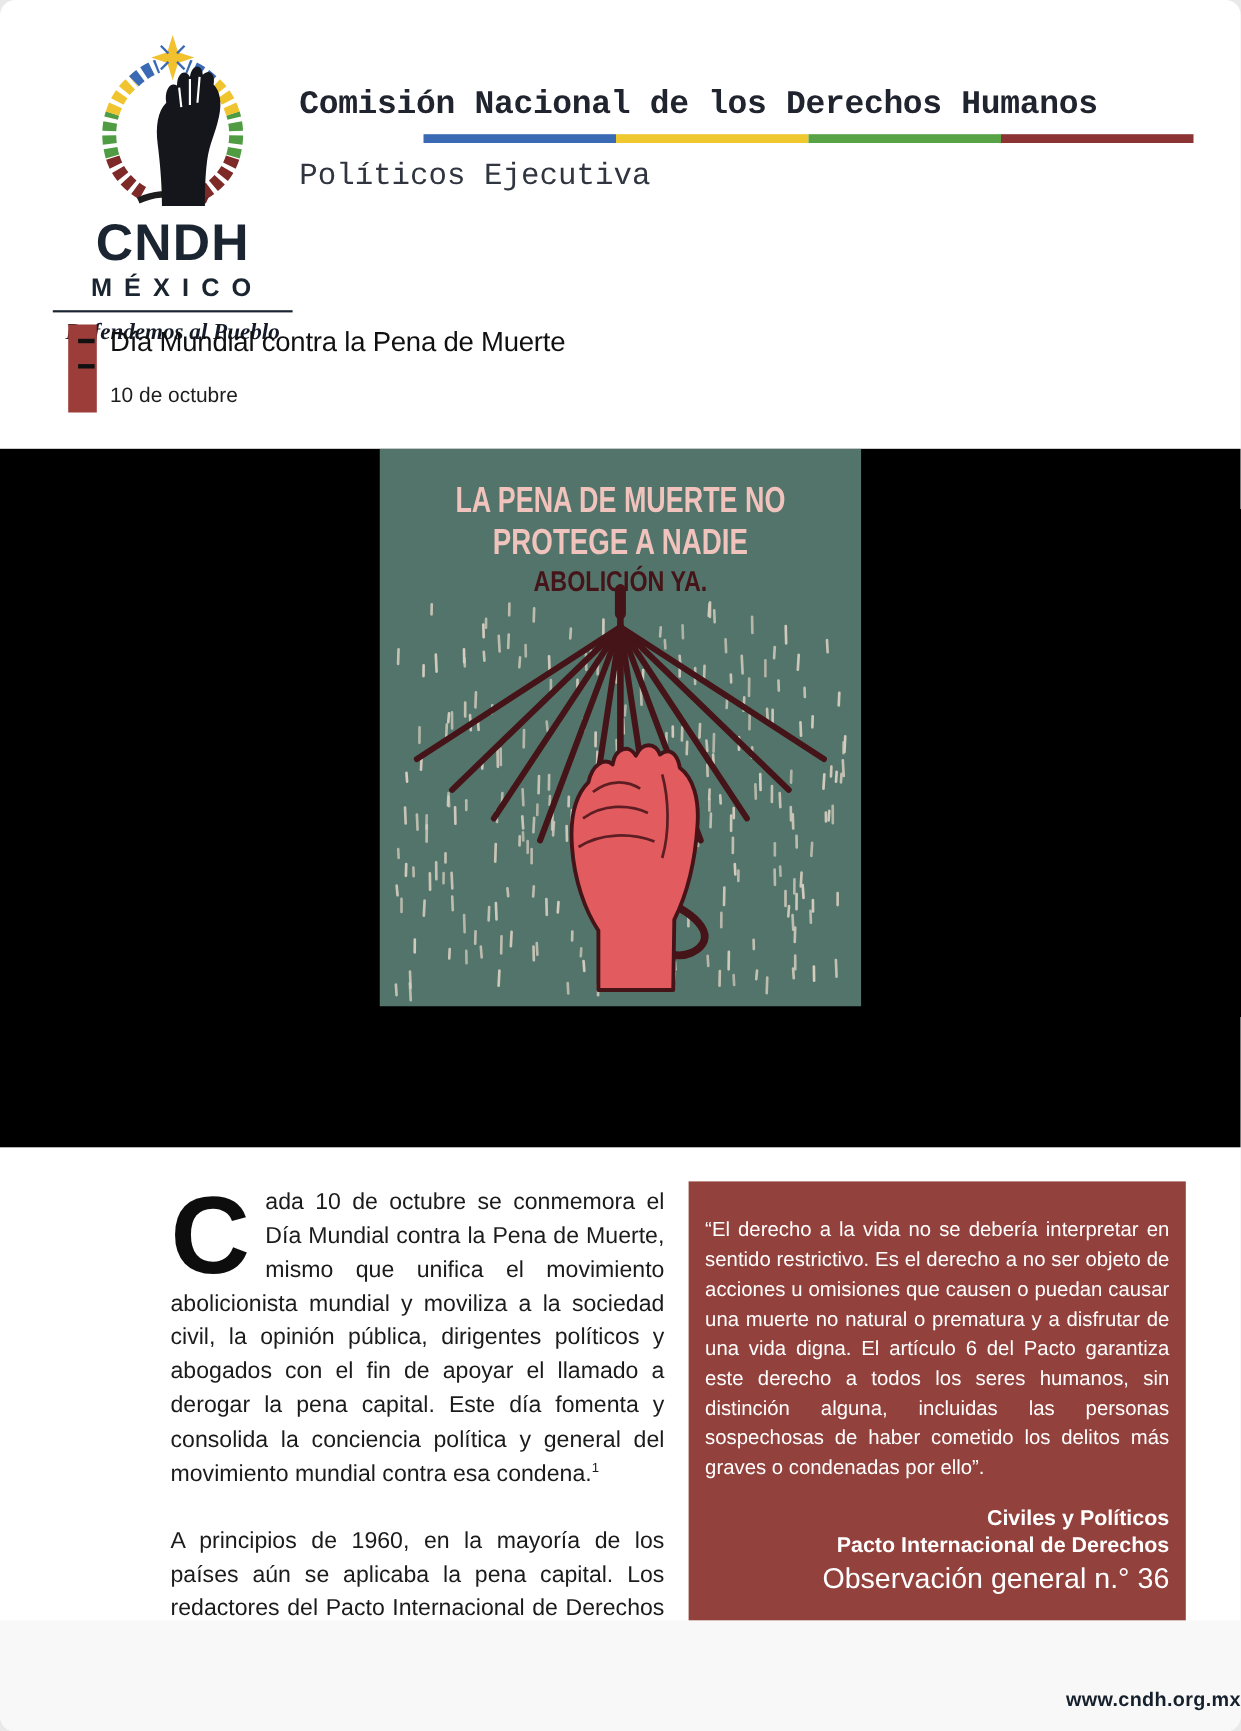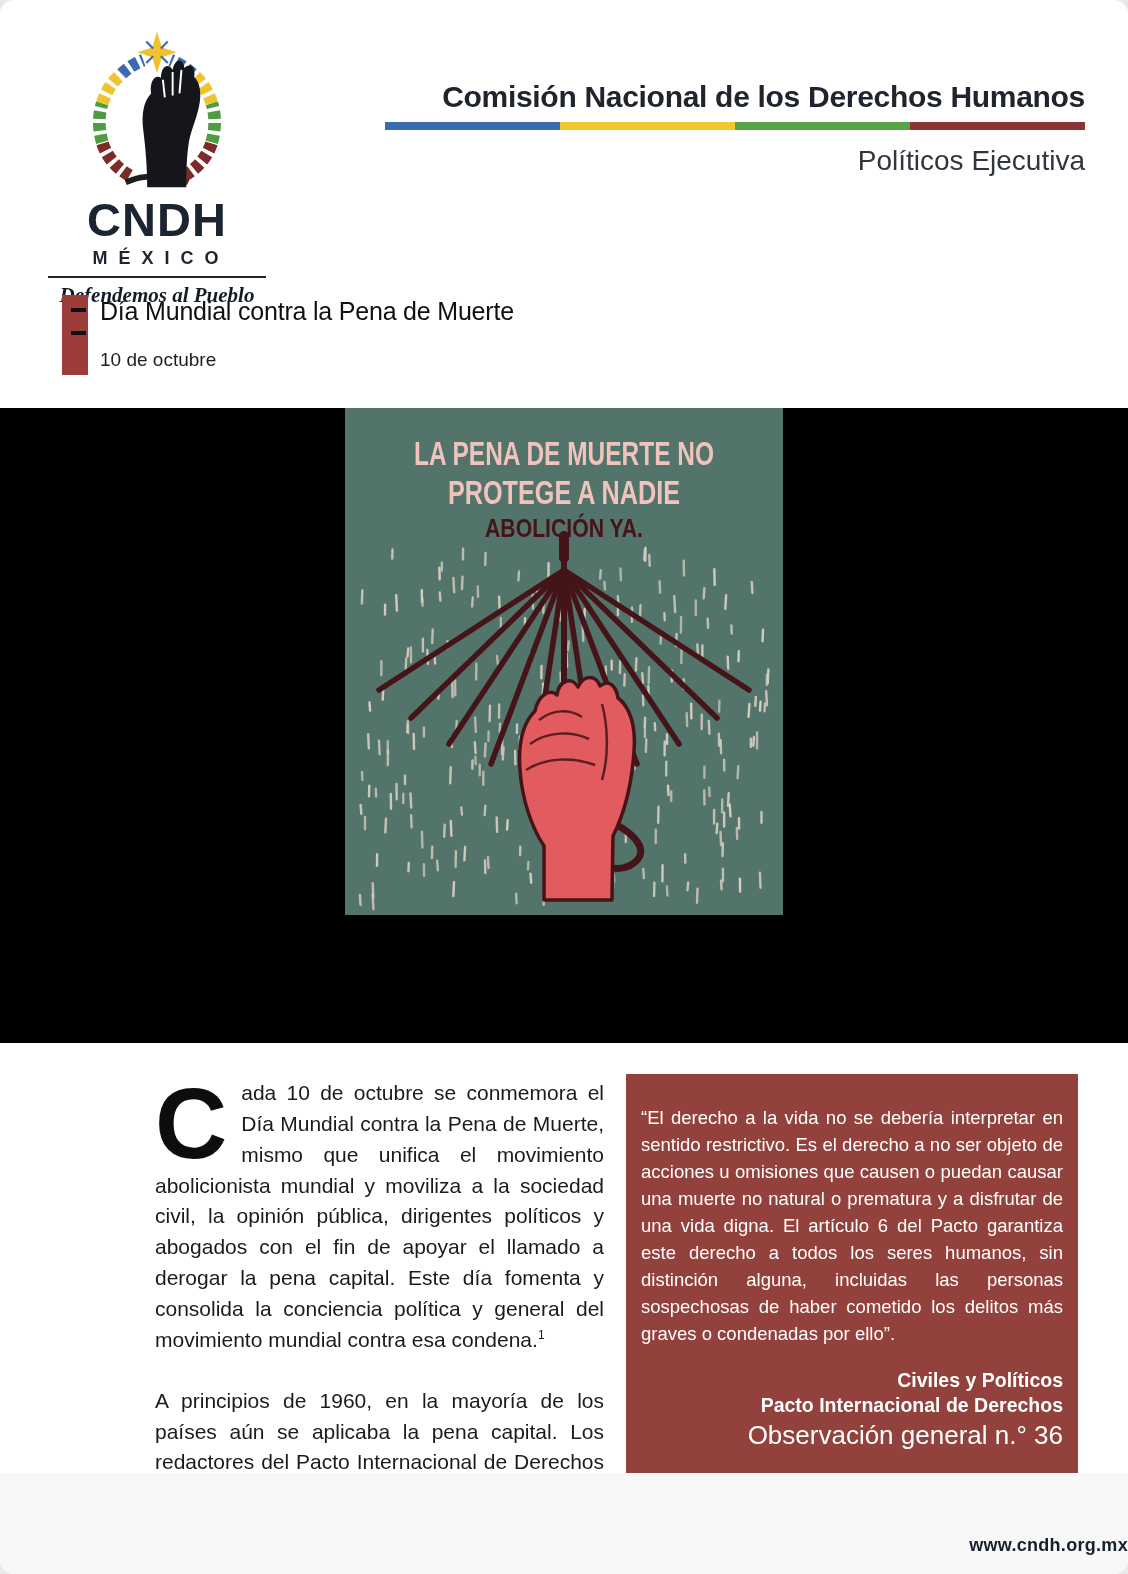--- a/index.html
+++ b/index.html
@@ -6,24 +6,24 @@
   .page{
     width:1128px;height:1574px;background:#ffffff;position:relative;
     font-family:"Liberation Sans",sans-serif;overflow:hidden;border-radius:14px;
     margin:0 auto;
   }
   
   .header{display:flex;height:255px;padding-top:28px;}
   .logo-block{width:230px;margin-left:42px;text-align:center;flex-shrink:0;}
   .emblem{display:block;margin:0 auto;}
   .logo-acronym{font-size:47px;font-weight:800;letter-spacing:1px;color:#1b2531;line-height:1;margin-top:0px;}
-  .logo-country{font-size:18px;letter-spacing:11px;color:#1b2531;margin-top:5px;padding-left:8px;font-weight:600;}
+  .logo-country{font-size:23px;letter-spacing:11px;color:#1b2531;margin-top:5px;padding-left:8px;font-weight:600;}
   .logo-rule{height:2px;background:#1b2531;margin:7px 6px 5px 6px;}
   .logo-motto{font-family:"Liberation Serif",serif;font-style:italic;font-weight:bold;font-size:21px;color:#151b26;}
-  .header-right{flex:1;text-align:right;padding:52px 43px 0 0;}
+  .header-right{flex:1;padding:52px 43px 0 0;font-family:Liberation Mono, monospace;}
   .org-name{font-size:30px;font-weight:800;color:#20242e;letter-spacing:-0.3px;line-height:1.1;}
   .color-bar{display:flex;height:8px;margin-top:9px;margin-left:113px;}
   .color-bar div{flex:1;}
   .subtitle{font-size:28px;color:#30353f;margin-top:15px;font-weight:400;}
   
   .title-section{display:flex;margin:12px 0 0 62px;}
   .accent-bar{width:26px;height:80px;position:relative;flex-shrink:0;}
   .accent-dash{position:absolute;left:9px;width:15px;height:4px;background:#111;}
   .dash1{top:13px;} .dash2{top:36px;}
   .title-text{margin-left:12px;padding-top:2px;}

